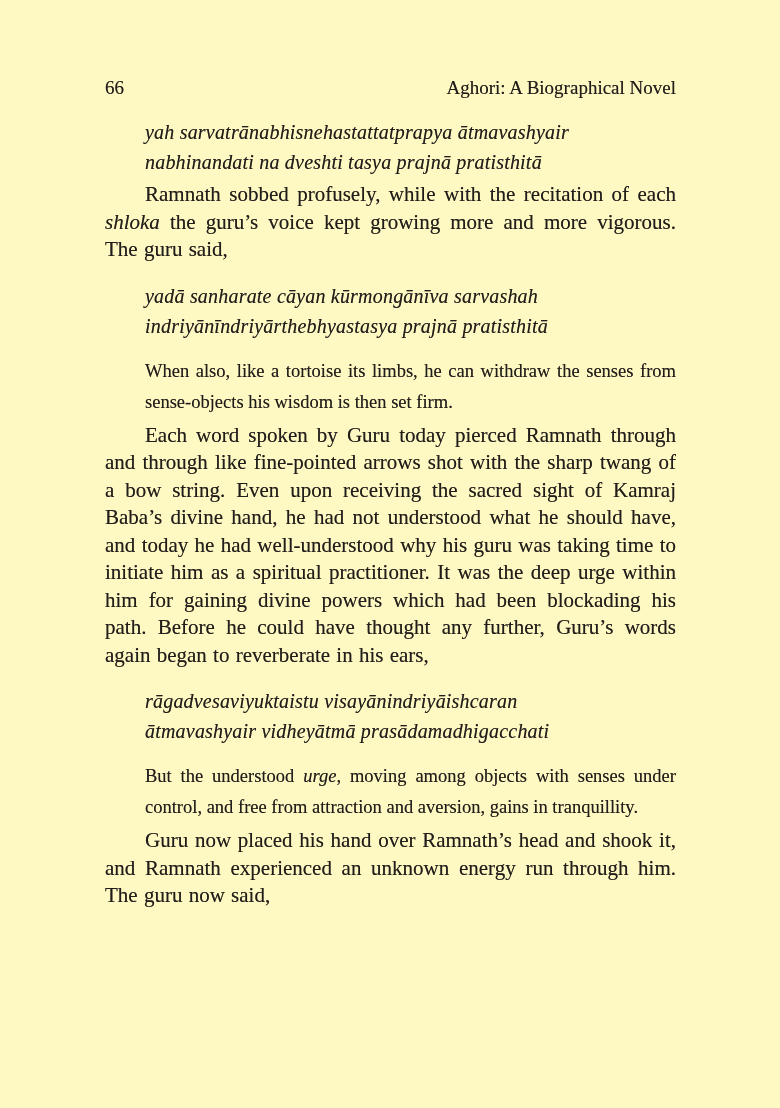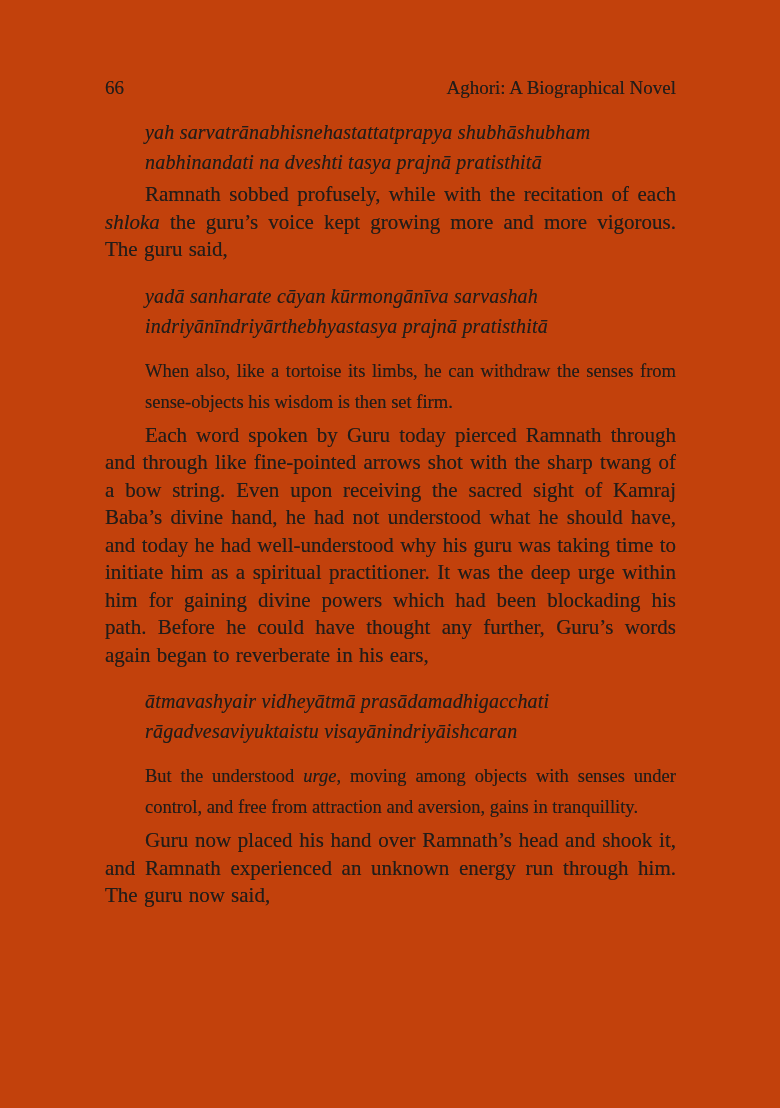--- a/index.html
+++ b/index.html
@@ -5,21 +5,21 @@
   html, body {
     margin: 0;
     padding: 0;
     background: #ffffff;
   }
   .page {
     position: relative;
     width: 780px;
     height: 1108px;
     box-sizing: border-box;
-    background: #c2410c;
+    background: #fef9c3;
     color: #211d1a;
     padding: 76px 104px 0 105px;
     font-family: "Liberation Serif", serif;
     overflow: hidden;
     text-shadow: 0 0 0.5px rgba(35,28,22,0.55);
   }
   .running-head {
     display: flex;
     justify-content: space-between;
     align-items: baseline;
@@ -56,38 +56,38 @@
 <body>
 
 <div class="page">
 
   <header class="running-head">
     <span class="page-num">66</span>
     <span class="book-title">Aghori: A Biographical Novel</span>
   </header>
 
   <div class="verse">
-    <div class="verse-line">yah sarvatrānabhisnehastattatprapya shubhāshubham</div>
+    <div class="verse-line">yah sarvatrānabhisnehastattatprapya ātmavashyair</div>
     <div class="verse-line">nabhinandati na dveshti tasya prajnā pratisthitā</div>
   </div>
 
 
   <p class="body-para"><span>Ramnath sobbed profusely, while with the recitation of each </span><em class="inline-term">shloka</em><span> the guru’s voice kept growing more and more vigorous. The guru said,</span></p>
 
   <div class="verse">
     <div class="verse-line">yadā sanharate cāyan kūrmongānīva sarvashah</div>
     <div class="verse-line">indriyānīndriyārthebhyastasya prajnā pratisthitā</div>
   </div>
 
   <p class="translation">When also, like a tortoise its limbs, he can withdraw the senses from sense-objects his wisdom is then set firm.</p>
 
   <p class="body-para">Each word spoken by Guru today pierced Ramnath through and through like fine-pointed arrows shot with the sharp twang of a bow string. Even upon receiving the sacred sight of Kamraj Baba’s divine hand, he had not understood what he should have, and today he had well-understood why his guru was taking time to initiate him as a spiritual practitioner. It was the deep urge within him for gaining divine powers which had been blockading his path. Before he could have thought any further, Guru’s words again began to reverberate in his ears,</p>
 
   <div class="verse">
+    <div class="verse-line">rāgadvesaviyuktaistu visayānindriyāishcaran</div>
     <div class="verse-line">ātmavashyair vidheyātmā prasādamadhigacchati</div>
-    <div class="verse-line">rāgadvesaviyuktaistu visayānindriyāishcaran</div>
   </div>
 
   <p class="translation"><span>But the understood </span><em class="inline-term">urge</em><span>, moving among objects with senses under control, and free from attraction and aversion, gains in tranquillity.</span></p>
 
   <p class="body-para">Guru now placed his hand over Ramnath’s head and shook it, and Ramnath experienced an unknown energy run through him. The guru now said,</p>
 
 </div>
 
 </body></html>

